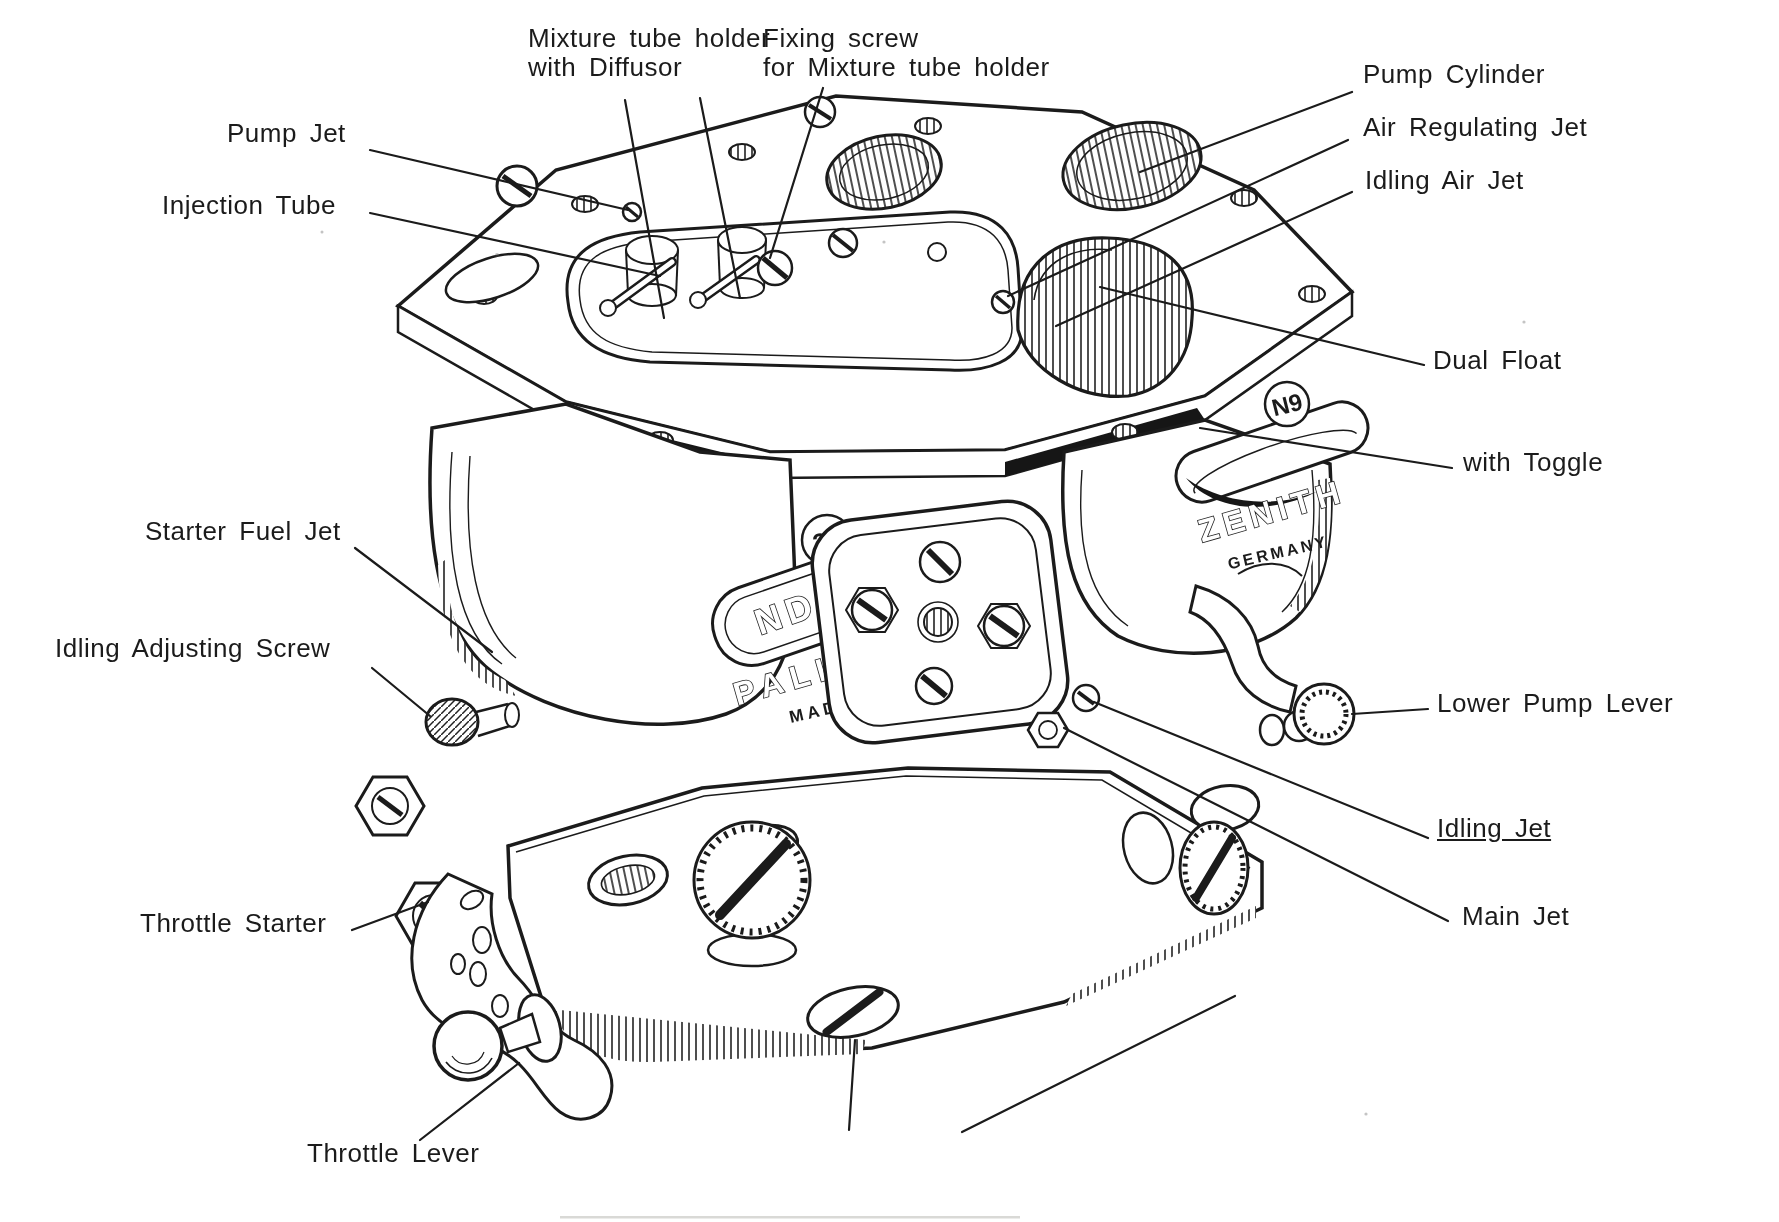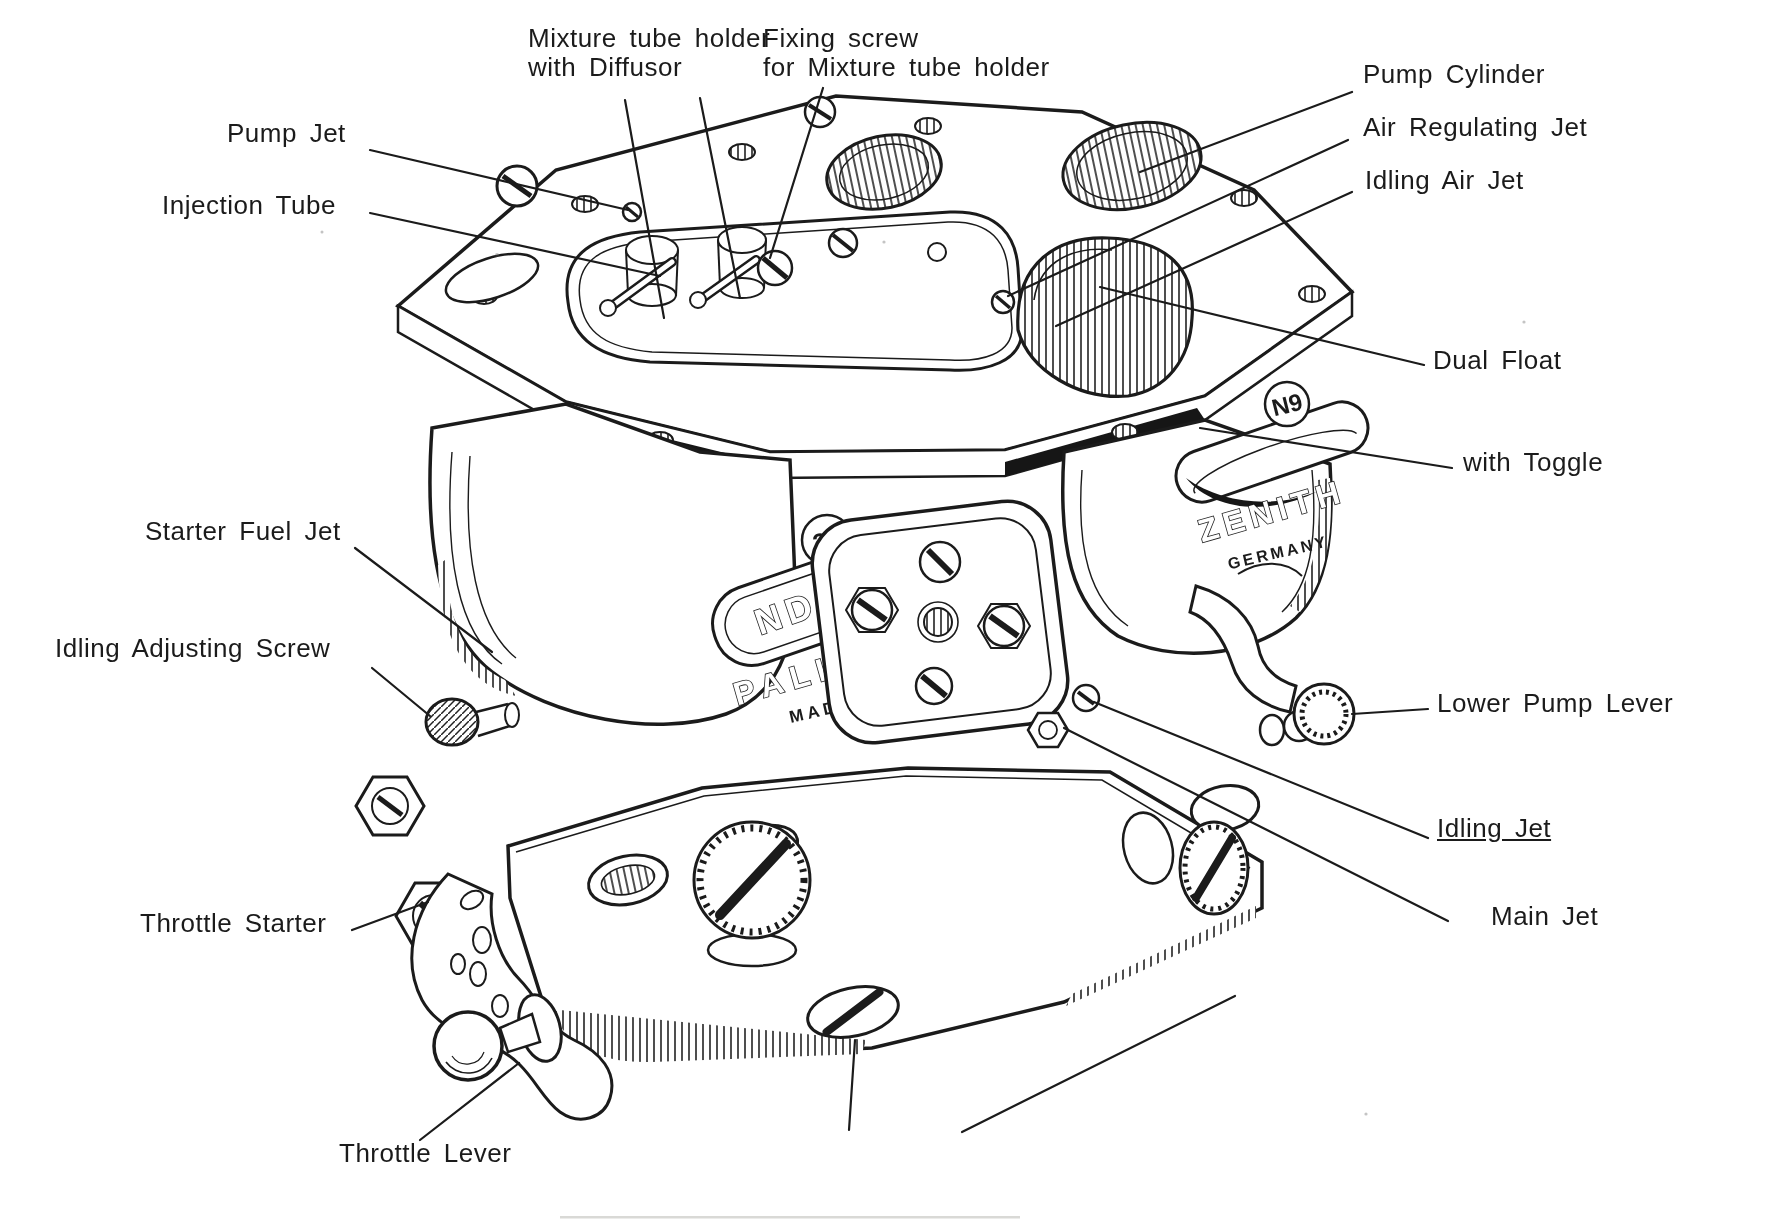--- a/index.html
+++ b/index.html
@@ -309,18 +309,18 @@
       <div class="part-label" style="left: 1363px; top: 113px;">Air Regulating Jet</div>
       <div class="part-label" style="left: 1365px; top: 166px;">Idling Air Jet</div>
       <div class="part-label" style="left: 227px; top: 119px;">Pump Jet</div>
       <div class="part-label" style="left: 162px; top: 191px;">Injection Tube</div>
       <div class="part-label" style="left: 1433px; top: 346px;">Dual Float</div>
       <div class="part-label" style="left: 1463px; top: 448px;">with Toggle</div>
       <div class="part-label" style="left: 145px; top: 517px;">Starter Fuel Jet</div>
       <div class="part-label" style="left: 55px; top: 634px;">Idling Adjusting Screw</div>
       <div class="part-label" style="left: 1437px; top: 689px;">Lower Pump Lever</div>
       <div class="part-label" style="left: 1437px; top: 814px; text-decoration: underline;">Idling Jet</div>
-      <div class="part-label" style="left: 1462px; top: 902px; margin-left: 29px;">Main Jet</div>
+      <div class="part-label" style="left: 1462px; top: 902px;">Main Jet</div>
       <div class="part-label" style="left: 140px; top: 909px;">Throttle Starter</div>
-      <div class="part-label" style="left: 307px; top: 1139px; margin-left: 32px;">Throttle Lever</div>
+      <div class="part-label" style="left: 307px; top: 1139px;">Throttle Lever</div>
     </div>
 
 </div>
 
 </body></html>

